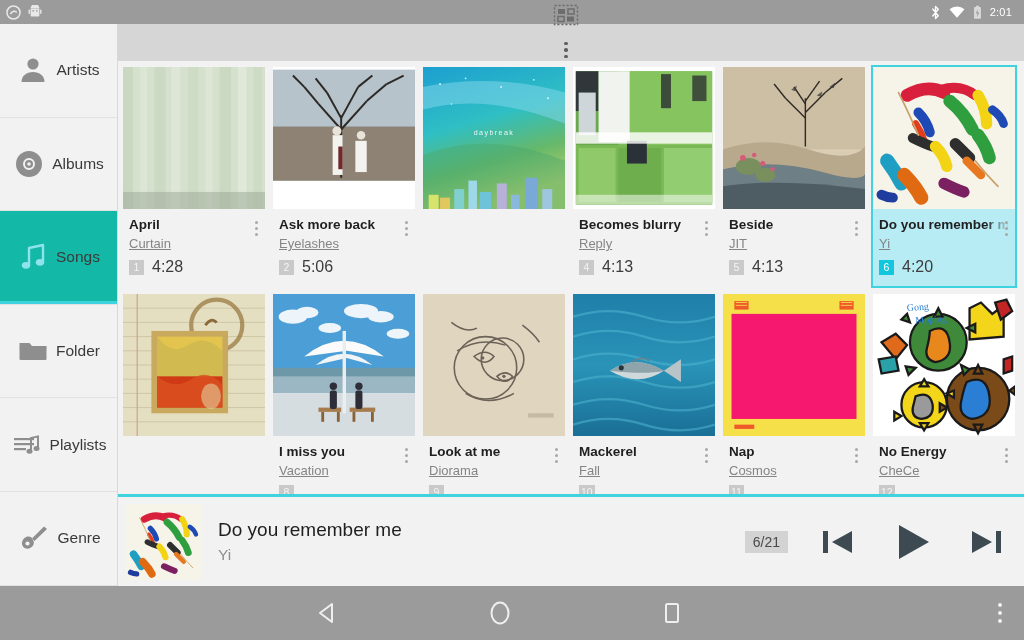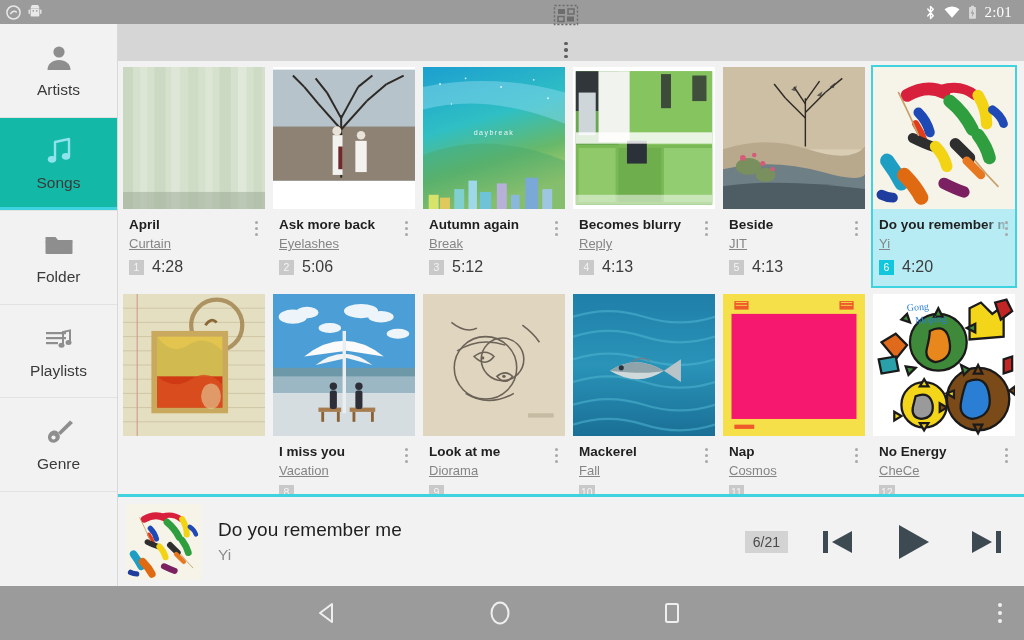--- a/index.html
+++ b/index.html
@@ -14,34 +14,34 @@
   
   .statusbar {
     position: absolute; top: 0; left: 0;
     width: 1024px; height: 24px;
     background: #9b9b9b;
     display: flex; align-items: center;
     padding: 0 6px;
   }
   .sb-left { display: flex; align-items: center; gap: 7px; }
   .sb-right { margin-left: auto; display: flex; align-items: center; gap: 8px; padding-right: 6px; }
-  .sb-time { color: #fff; font-size: 15px; letter-spacing: .2px; font-family: Liberation Serif, serif; }
+  .sb-time { color: #fff; font-size: 11px; letter-spacing: .2px; }
   .sb-ico { display: block; }
 
   
   .sidebar {
     position: absolute; left: 0; top: 24px;
     width: 118px; height: 562px;
     background: #f2f2f2;
     border-right: 1px solid #d8d8d8;
   }
   .nav-item {
     position: relative;
     height: 93.6px;
-    display: flex; flex-direction: column;
+    display: flex; flex-direction: row;
     align-items: center; justify-content: center;
     gap: 7px;
     background: #f2f2f2;
     border-bottom: 1px solid #e2e2e2;
     cursor: pointer;
   }
   .nav-item.active { background: #14b8a6; }
   .nav-item.active::after {
     content: ""; position: absolute; left: 0; right: 0; bottom: 0;
     height: 3px; background: #3fd3e0;
@@ -195,20 +195,30 @@
     <div class="nav-item">
       <span class="nav-icon">
         <svg width="32" height="32" viewBox="0 0 32 32">
           <circle cx="16" cy="10" r="5.6" fill="#8e8e8e"></circle>
           <path d="M4.5 28c0-6.2 5.1-10 11.5-10s11.5 3.8 11.5 10z" fill="#8e8e8e"></path>
         </svg>
       </span>
       <span class="nav-label">Artists</span>
     </div>
 
+    <div class="nav-item">
+      <span class="nav-icon">
+        <svg width="32" height="32" viewBox="0 0 32 32">
+          <circle cx="16" cy="16" r="13" fill="#8e8e8e"></circle>
+          <circle cx="16" cy="16" r="5" fill="none" stroke="#f2f2f2" stroke-width="2"></circle>
+          <circle cx="16" cy="16" r="1.8" fill="#f2f2f2"></circle>
+        </svg>
+      </span>
+      <span class="nav-label">Albums</span>
+    </div>
 
     <div class="nav-item active">
       <span class="nav-icon">
         <svg width="32" height="32" viewBox="0 0 32 32">
           <path d="M12 24V7l14-3v17" fill="none" stroke="#8fe3ec" stroke-width="2.4" stroke-linejoin="round"></path>
           <ellipse cx="9" cy="24.3" rx="4.2" ry="3.4" fill="#8fe3ec"></ellipse>
           <ellipse cx="23" cy="21.3" rx="4.2" ry="3.4" fill="#8fe3ec"></ellipse>
         </svg>
       </span>
       <span class="nav-label">Songs</span>
@@ -376,33 +386,20 @@
               <rect x="40" y="88" width="8" height="12" fill="#6fc3d8"></rect>
               <rect x="52" y="82" width="7" height="18" fill="#b7b0d8"></rect>
               <rect x="62" y="90" width="6" height="10" fill="#8ab8dd"></rect>
               <rect x="72" y="78" width="9" height="22" fill="#7aa9d8"></rect>
               <rect x="84" y="86" width="7" height="14" fill="#9fc6e0"></rect>
               <rect x="4" y="90" width="7" height="10" fill="#d7e36a"></rect>
               <rect x="12" y="92" width="7" height="8" fill="#e0c85c"></rect>
             </g>
             <text x="50" y="48" font-size="5" fill="#eaf6f6" text-anchor="middle" font-family="sans-serif" letter-spacing="1">daybreak</text>
           </svg>
-        </div>
-        <div class="meta">
-          <div class="title">Autumn again</div>
-          <div class="artist">Break</div>
-          <div class="trackrow">
-            <span class="tracknum">3</span>
-            <span class="duration">5:12</span>
-          </div>
-          <span class="card-kebab">
-              <i></i>
-              <i></i>
-              <i></i>
-            </span>
         </div>
       </div>
 
       <div class="card">
         <div class="art">
           <svg class="art-inner" viewBox="0 0 100 100" preserveAspectRatio="none">
             <rect width="100" height="100" fill="#ffffff"></rect>
             <rect x="2" y="3" width="96" height="94" fill="#7fba5b"></rect>
             <g>
               <rect x="2" y="3" width="30" height="52" fill="#6aa84f"></rect>

